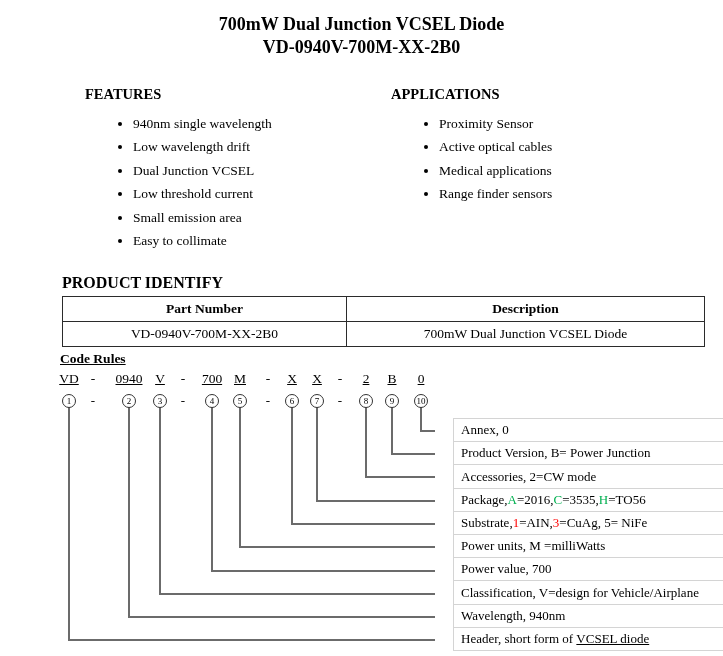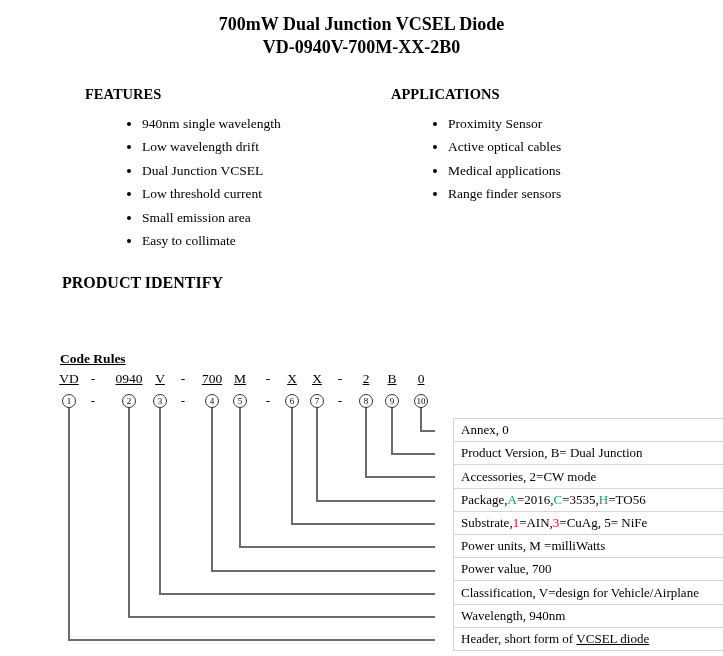--- a/index.html
+++ b/index.html
@@ -9,21 +9,21 @@
   }
   .title {
     position:absolute; top:13px; left:0; width:723px; text-align:center;
     font-weight:bold; font-size:18px; line-height:23px;
   }
   .col { position:absolute; top:86px; }
   .col-features { left:85px; }
   .col-applications { left:391px; }
   .sec-h { font-weight:bold; font-size:14.5px; }
   .col ul { margin:9px 0 0 0; padding-left:48px; }
-  .col li { font-size:13.5px; line-height:23.4px;margin-left:9px; }
+  .col li { font-size:13.5px; line-height:23.4px; }
   .pi-h { position:absolute; left:62px; top:274px; font-weight:bold; font-size:16px; }
   table.pi {
     position:absolute; left:62px; top:296px; width:643px;
     border-collapse:collapse; table-layout:fixed;
   }
   table.pi th, table.pi td {
     border:1px solid #2b2b2b; text-align:center; font-size:13.5px;
     height:24px; padding:0;
   }
   table.pi th { font-weight:bold; }
@@ -95,20 +95,32 @@
     <ul>
       <li>Proximity Sensor</li>
       <li>Active optical cables</li>
       <li>Medical applications</li>
       <li>Range finder sensors</li>
     </ul>
   </div>
 
   <div class="pi-h">PRODUCT IDENTIFY</div>
 
+  <table class="pi">
+    <tbody>
+        <tr>
+      <th class="pi-col1">Part Number</th>
+      <th>Description</th>
+    </tr>
+    <tr>
+      <td>VD-0940V-700M-XX-2B0</td>
+      <td>700mW Dual Junction VCSEL Diode</td>
+    </tr>
+  </tbody>
+    </table>
 
   <div class="cr-h">Code Rules</div>
 
   <span class="tok" style="left:47px">VD</span>
   <span class="tok" style="left:107px">0940</span>
   <span class="tok" style="left:138px">V</span>
   <span class="tok" style="left:190px">700</span>
   <span class="tok" style="left:218px">M</span>
   <span class="tok" style="left:270px">X</span>
   <span class="tok" style="left:295px">X</span>
@@ -144,21 +156,21 @@
   <div class="conn c7"></div>
   <div class="conn c8"></div>
   <div class="conn c9"></div>
   <div class="conn c10"></div>
 
   <div class="labels">
     <div class="lrow">
       <span>Annex, 0</span>
     </div>
     <div class="lrow">
-      <span>Product Version, B= Dual Junction</span>
+      <span>Product Version, B= Power Junction</span>
     </div>
     <div class="lrow">
       <span>Accessories, 2=CW mode</span>
     </div>
     <div class="lrow">
       <span>Package, </span>
         <span class="g">A</span>
         <span>=2016, </span>
         <span class="g">C</span>
         <span>=3535, </span>

